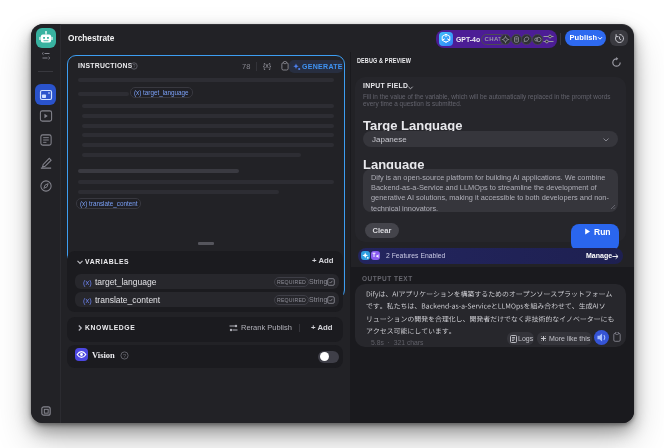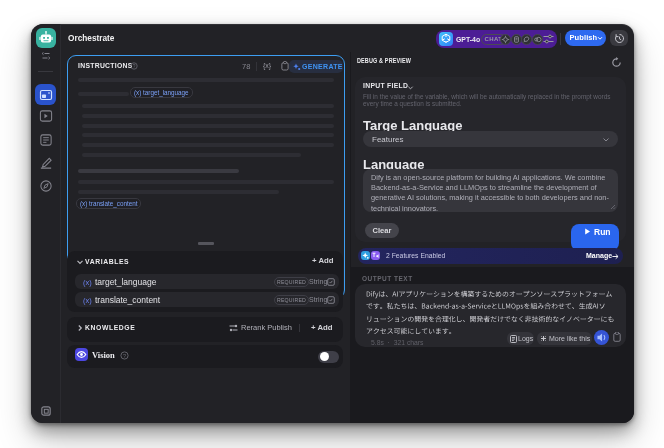--- a/index.html
+++ b/index.html
@@ -151,21 +151,21 @@
         </svg>
 
     <div id="icard">
       <div class="abs lbl" style="left:8px;top:5px;letter-spacing:.3px;font-size:6.8px;">INPUT FIELD</div>
       <svg class="abs" style="left:52px;top:7.5px;" width="7" height="6" viewBox="0 0 8 7">
             <path d="M1.5 2 L4 4.5 L6.5 2" fill="none" stroke="#b9b9c0" stroke-width="1.1"></path>
           </svg>
       <div class="abs nw" style="left:8px;top:16px;font-size:6.6px;color:#64646e;line-height:7px;transform:scaleX(.97);transform-origin:left top;">Fill in the value of the variable, which will be automatically replaced in the prompt words<br>every time a question is submitted.</div>
       <div class="abs lbl" style="left:8px;top:41px;">Targe Language</div>
       <div class="inputbox" style="top:54px;height:16px;">
-        <div class="abs nw" style="left:9px;top:4px;font-size:8px;color:#c9c9d0;">Features</div>
+        <div class="abs nw" style="left:9px;top:4px;font-size:8px;color:#c9c9d0;">Japanese</div>
         <svg class="abs" style="right:8px;top:5px;" width="8" height="8" viewBox="0 0 8 8">
               <path d="M1.5 2.5 L4 5 L6.5 2.5" fill="none" stroke="#86868f" stroke-width="1"></path>
             </svg>
       </div>
       <div class="abs lbl" style="left:8px;top:80px;">Language</div>
       <div class="inputbox" style="top:92px;height:43px;">
         <div class="abs nw" style="left:8px;top:3.5px;font-size:7.6px;color:#b0b0b9;line-height:10.4px;transform:scaleX(.97);transform-origin:left top;">Dify is an open-source platform for building AI applications. We combine<br>Backend-as-a-Service and LLMOps to streamline the development of<br>generative AI solutions, making it accessible to both developers and non-<br>technical innovators.</div>
         <svg class="abs" style="right:2px;bottom:2px;" width="6" height="6" viewBox="0 0 6 6">
               <path d="M5 1 L1 5 M5 3.5 L3.5 5" stroke="#6a6a73" stroke-width="0.9"></path>
             </svg>

